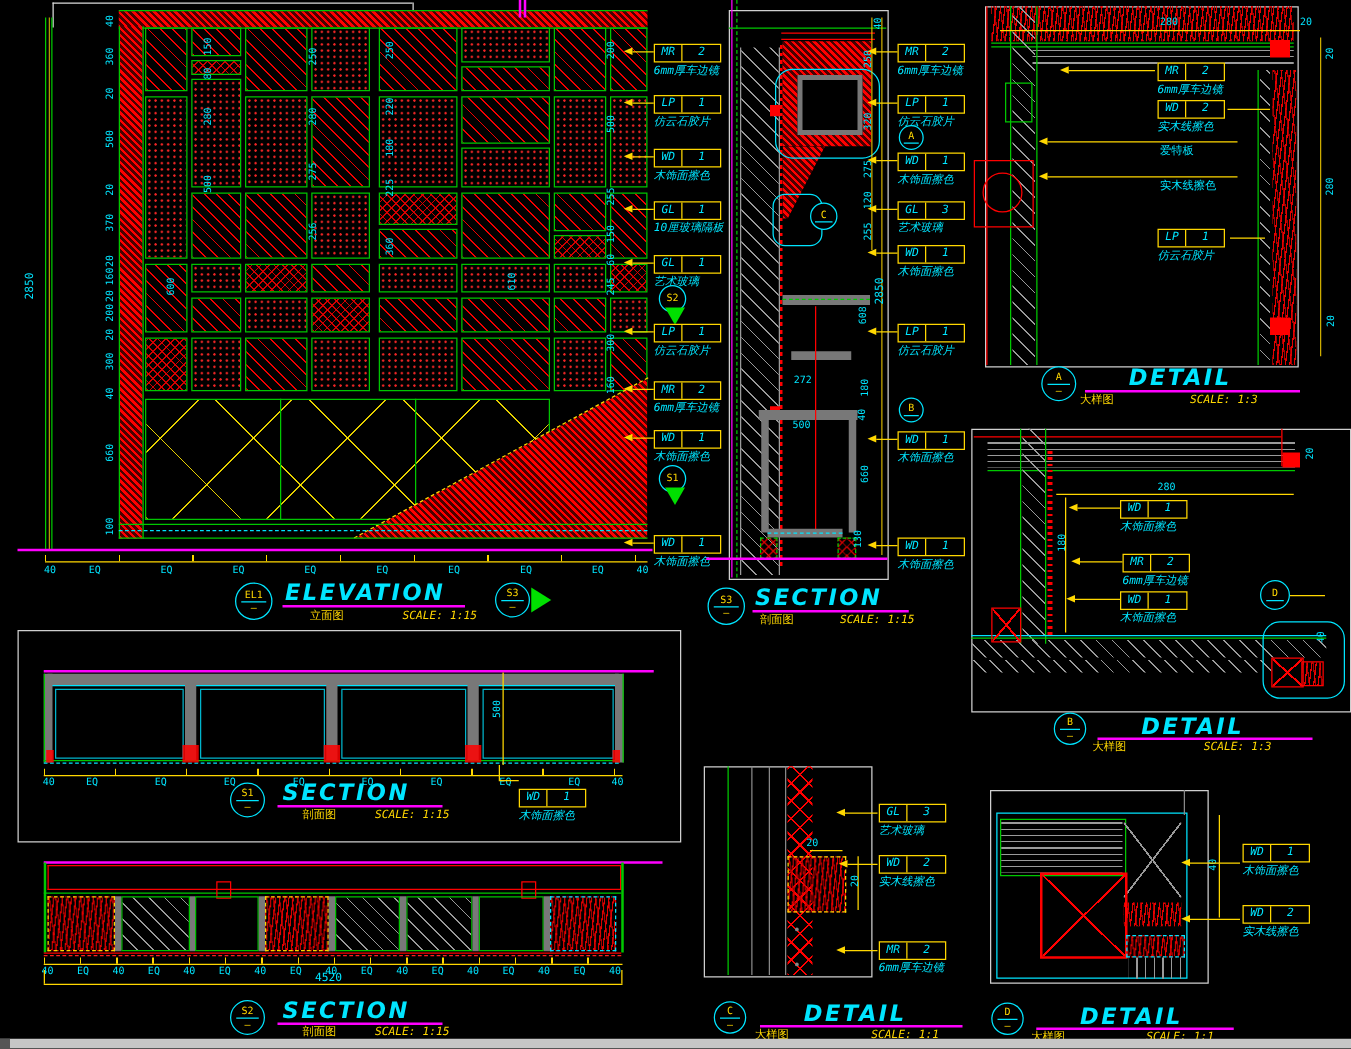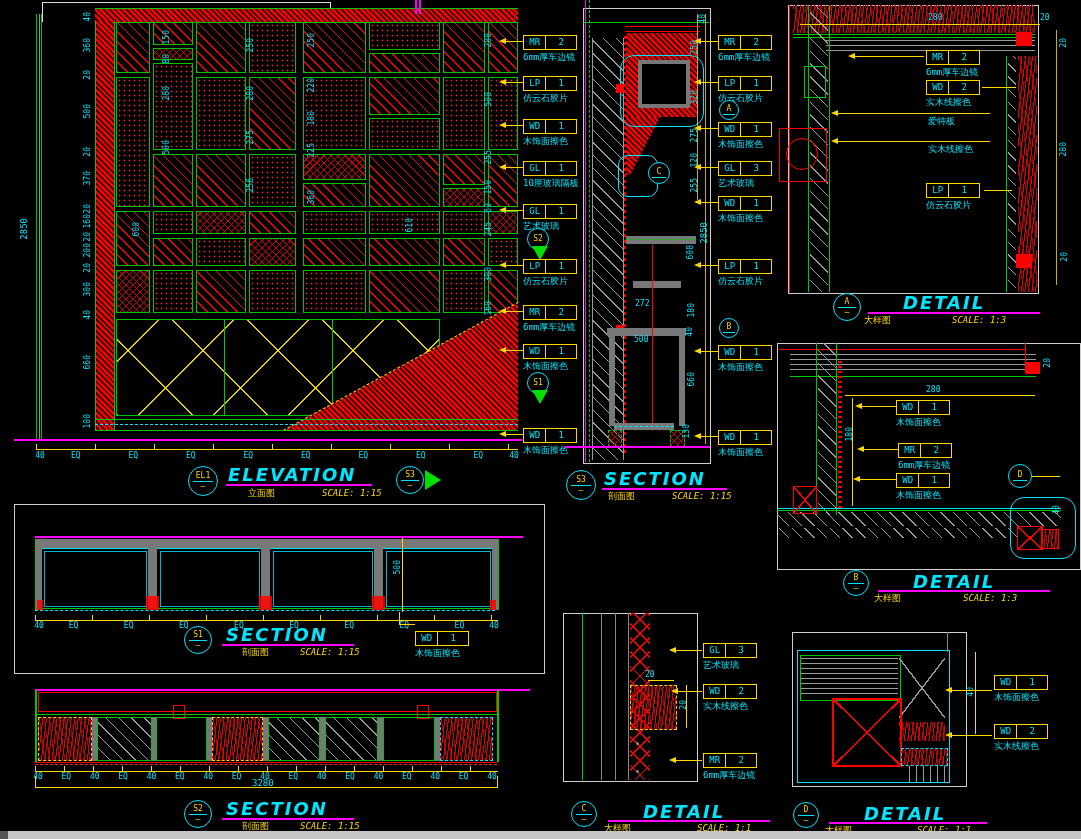--- a/index.html
+++ b/index.html
@@ -22,21 +22,21 @@
   .hw{background:repeating-linear-gradient(97deg,#e60000 0 1px,rgba(40,0,0,0) 1px 3.5px),repeating-linear-gradient(83deg,#aa0000 0 1px,transparent 1px 5px);}
   .hg{background:repeating-linear-gradient(45deg,transparent 0 8px,#9a9a9a 8px 9px);}
   .hgl{background:repeating-linear-gradient(0deg,transparent 0 4px,#9a9a9a 4px 5px);}
   .hgv{background:repeating-linear-gradient(90deg,transparent 0 6px,#999 6px 7px);}
   .hgx{background:linear-gradient(to top right,transparent calc(50% - .7px),#999 calc(50% - .7px) calc(50% + .7px),transparent calc(50% + .7px)),linear-gradient(to top left,transparent calc(50% - .7px),#999 calc(50% - .7px) calc(50% + .7px),transparent calc(50% + .7px));}
   .rx{background:linear-gradient(to top right,transparent calc(50% - .8px),#f00 calc(50% - .8px) calc(50% + .8px),transparent calc(50% + .8px)),linear-gradient(to top left,transparent calc(50% - .8px),#f00 calc(50% - .8px) calc(50% + .8px),transparent calc(50% + .8px));border:1px solid #f00;}
   .hz{background:repeating-linear-gradient(45deg,#f00 0 1.3px,transparent 1.3px 10px),repeating-linear-gradient(-45deg,#f00 0 1.3px,transparent 1.3px 10px);}
   .hyx{background:repeating-linear-gradient(45deg,rgba(255,230,0,.9) 0 1px,transparent 1px 53px),repeating-linear-gradient(-45deg,rgba(255,230,0,.9) 0 1px,transparent 1px 53px);}
   .pb{border:1px solid #00c400;box-sizing:border-box;}
   
-  .tag{position:absolute;width:54px;}
+  .tag{position:absolute;width:54px;font-style:italic;}
   .tagbox{display:flex;height:13px;border:1px solid #ffd700;background:#000;}
   .tagbox span{color:#00e5ff;font-size:9px;line-height:12px;text-align:center;overflow:hidden;}
   .tc{width:42%;border-right:1px solid #ffd700;}
   .tn{width:58%;}
   .tagdesc{color:#00e5ff;font-size:9px;line-height:10px;margin-top:2px;white-space:nowrap;}
   .lead{position:absolute;height:1px;background:#ffd700;}
   .vlead{position:absolute;width:1px;background:#ffd700;}
   .arl{position:absolute;width:0;height:0;border-top:3px solid transparent;border-bottom:3px solid transparent;border-right:7px solid #ffd700;}
   .refc{position:absolute;border:1px solid #00e5ff;border-radius:50%;color:#ffd700;display:flex;flex-direction:column;align-items:center;justify-content:center;font-size:8px;line-height:1;background:#000;box-sizing:border-box;}
   .refc .ln{width:68%;height:1px;background:#00e5ff;margin:1px 0;}
@@ -771,21 +771,21 @@
         <span>EQ</span>
         <span class="n" style="flex-basis:16px">40</span>
         <span>EQ</span>
         <span class="n" style="flex-basis:16px">40</span>
         <span>EQ</span>
         <span class="n" style="flex-basis:16px">40</span>
     </div>
     <div class="vlead" style="left:35px;top:776px;height:11px"></div>
     <div class="vlead" style="left:497px;top:776px;height:11px"></div>
     <div class="a yel" style="left:35px;top:787px;width:463px;height:1px"></div>
-    <div class="dim" style="left:252px;top:779px;font-size:9px">3280</div>
+    <div class="dim" style="left:252px;top:779px;font-size:9px">4520</div>
     <div class="refc" style="left:184px;top:800px;width:28px;height:28px">
         <span>S2</span>
         <span class="ln"></span>
         <span>–</span>
       </div>
     <div class="bigt" style="left:226px;top:800px">SECTION</div>
     <div class="a mag" style="left:222px;top:818px;width:132px;height:2px"></div>
     <div class="cnt" style="left:242px;top:822px">剖面图</div>
     <div class="sct" style="left:300px;top:822px">SCALE: 1:15</div>
   </div>

